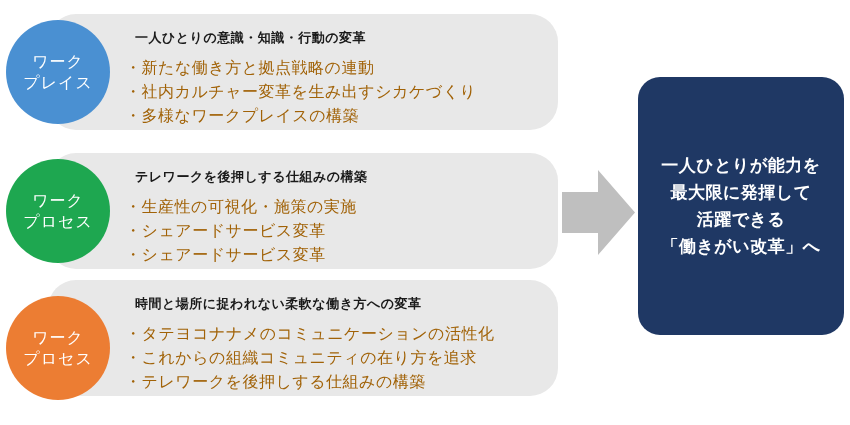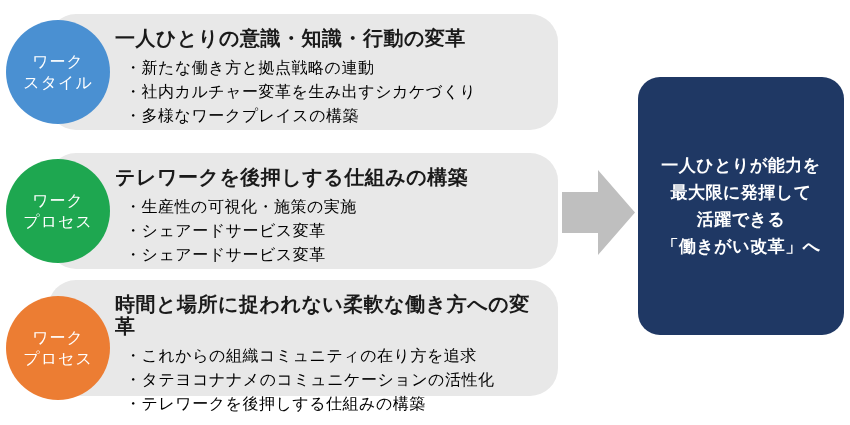--- a/index.html
+++ b/index.html
@@ -5,23 +5,23 @@
   html,body{margin:0;padding:0;background:#fff;}
   .canvas{
     position:relative;width:850px;height:425px;background:#ffffff;overflow:hidden;
     font-family:"Liberation Sans",sans-serif;
   }
   .panel{
     position:absolute;left:48px;width:510px;height:116px;
     border-radius:28px;background:#E8E8E8;
   }
   .panel-content{position:absolute;left:67px;top:0;right:10px;padding-top:13px;}
-  .panel-title{font-size:20px;font-weight:bold;color:#1a1a1a;line-height:22px;letter-spacing:0.5px;}
+  .panel-title{font-size:13px;font-weight:bold;color:#1a1a1a;line-height:22px;letter-spacing:0.5px;margin-left:20px;}
   .bullet-list{margin:7px 0 0 0;padding:0;list-style:none;}
-  .bullet-item{font-size:16px;color:#000000;line-height:24px;padding-left:10px;letter-spacing:0.5px;}
+  .bullet-item{font-size:16px;color:#a16207;line-height:24px;padding-left:10px;letter-spacing:0.5px;}
   .circle{
     position:absolute;left:6px;width:104px;height:104px;border-radius:50%;
     display:flex;flex-direction:column;align-items:center;justify-content:center;
     color:#ffffff;font-size:16px;line-height:21px;text-align:left;letter-spacing:1px;
   }
   .arrow-wrap{position:absolute;left:560px;top:170px;width:78px;height:85px;}
   .result-box{
     position:absolute;left:638px;top:77px;width:206px;height:258px;border-radius:22px;
     display:flex;flex-direction:column;align-items:center;justify-content:center;
     color:#ffffff;font-weight:bold;font-size:17px;line-height:27px;text-align:center;
@@ -38,21 +38,21 @@
       <div class="panel-title">一人ひとりの意識・知識・行動の変革</div>
       <ul class="bullet-list">
         <li class="bullet-item">・新たな働き方と拠点戦略の連動</li>
         <li class="bullet-item">・社内カルチャー変革を生み出すシカケづくり</li>
         <li class="bullet-item">・多様なワークプレイスの構築</li>
       </ul>
     </div>
   </div>
   <div class="circle" style="top: 20px; background-color: rgb(74, 144, 210);">
     <span>ワーク</span>
-    <span>スタイル</span>
+    <span>プレイス</span>
   </div>
 
   <div class="panel" style="top: 153px; background-color: rgb(232, 232, 232);">
     <div class="panel-content">
       <div class="panel-title">テレワークを後押しする仕組みの構築</div>
       <ul class="bullet-list">
         <li class="bullet-item">・生産性の可視化・施策の実施</li>
         <li class="bullet-item">・シェアードサービス変革</li>
         <li class="bullet-item">・シェアードサービス変革</li>
       </ul>
@@ -60,22 +60,22 @@
   </div>
   <div class="circle" style="top: 159px; background-color: rgb(30, 167, 80);">
     <span>ワーク</span>
     <span>プロセス</span>
   </div>
 
   <div class="panel" style="top: 280px; background-color: rgb(232, 232, 232);">
     <div class="panel-content">
       <div class="panel-title">時間と場所に捉われない柔軟な働き方への変革</div>
       <ul class="bullet-list">
+        <li class="bullet-item">・タテヨコナナメのコミュニケーションの活性化</li>
         <li class="bullet-item">・これからの組織コミュニティの在り方を追求</li>
-        <li class="bullet-item">・タテヨコナナメのコミュニケーションの活性化</li>
         <li class="bullet-item">・テレワークを後押しする仕組みの構築</li>
       </ul>
     </div>
   </div>
   <div class="circle" style="top: 296px; background-color: rgb(236, 125, 51);">
     <span>ワーク</span>
     <span>プロセス</span>
   </div>
 
   <div class="arrow-wrap">

